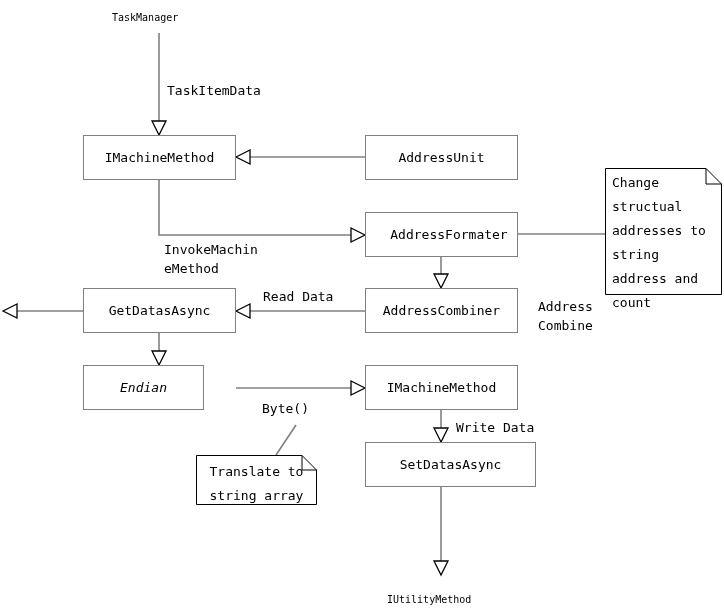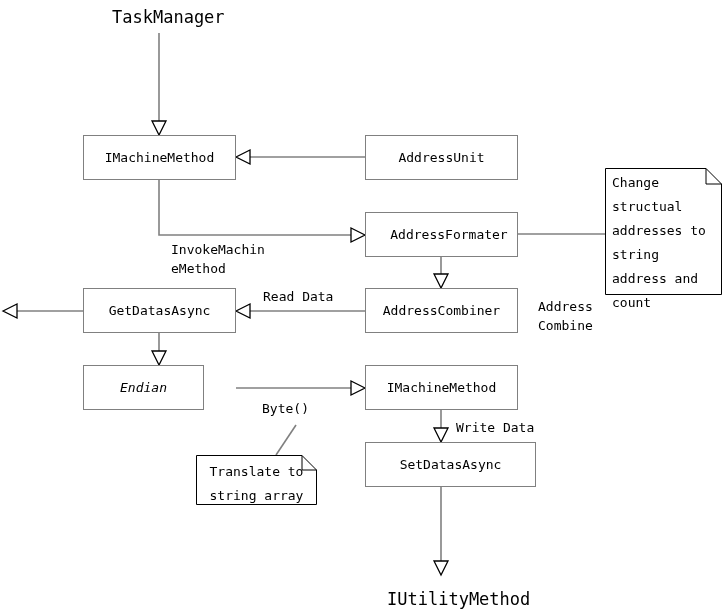--- a/index.html
+++ b/index.html
@@ -64,21 +64,21 @@
   }
   .edge-label {
     position: absolute;
     font-size: 13px;
     color: #000000;
     white-space: pre-line;
     line-height: 19px;
   }
   .free-label {
     position: absolute;
-    font-size: 17px;
+    font-size: 10px;
     color: #000000;
     white-space: pre-line;
     line-height: 19px;
   }
 </style>
 </head>
 <body>
 
 <div id="canvas">
 
@@ -171,22 +171,23 @@
 
   <div class="note" style="left:196px; top:455px; width:121px; height:50px;">
     <svg class="note-body" viewBox="0 0 121 50" preserveAspectRatio="none">
       <path d="M0.5,0.5 L106,0.5 L120.5,15 L120.5,49.5 L0.5,49.5 Z" fill="#ffffff" stroke="#000000" stroke-width="1"></path>
       <path d="M106,0.5 L106,15 L120.5,15" fill="none" stroke="#000000" stroke-width="1"></path>
     </svg>
     <div class="note-text centered" style="top:5px;">Translate to
 string array</div>
   </div>
 
-
-  <div class="edge-label" style="left:171px; top:240px;">InvokeMachin
+  <div class="edge-label" style="left:167px; top:81px;">TaskItemData</div>
+
+  <div class="edge-label" style="left:164px; top:240px;">InvokeMachin
   eMethod</div>
 
   <div class="edge-label" style="left:263px; top:287px;">Read Data</div>
 
   <div class="edge-label" style="left:262px; top:399px;">Byte()</div>
 
   <div class="edge-label" style="left:456px; top:418px;">Write Data</div>
 
   <div class="edge-label" style="left:538px; top:297px;">Address
 Combine</div>

